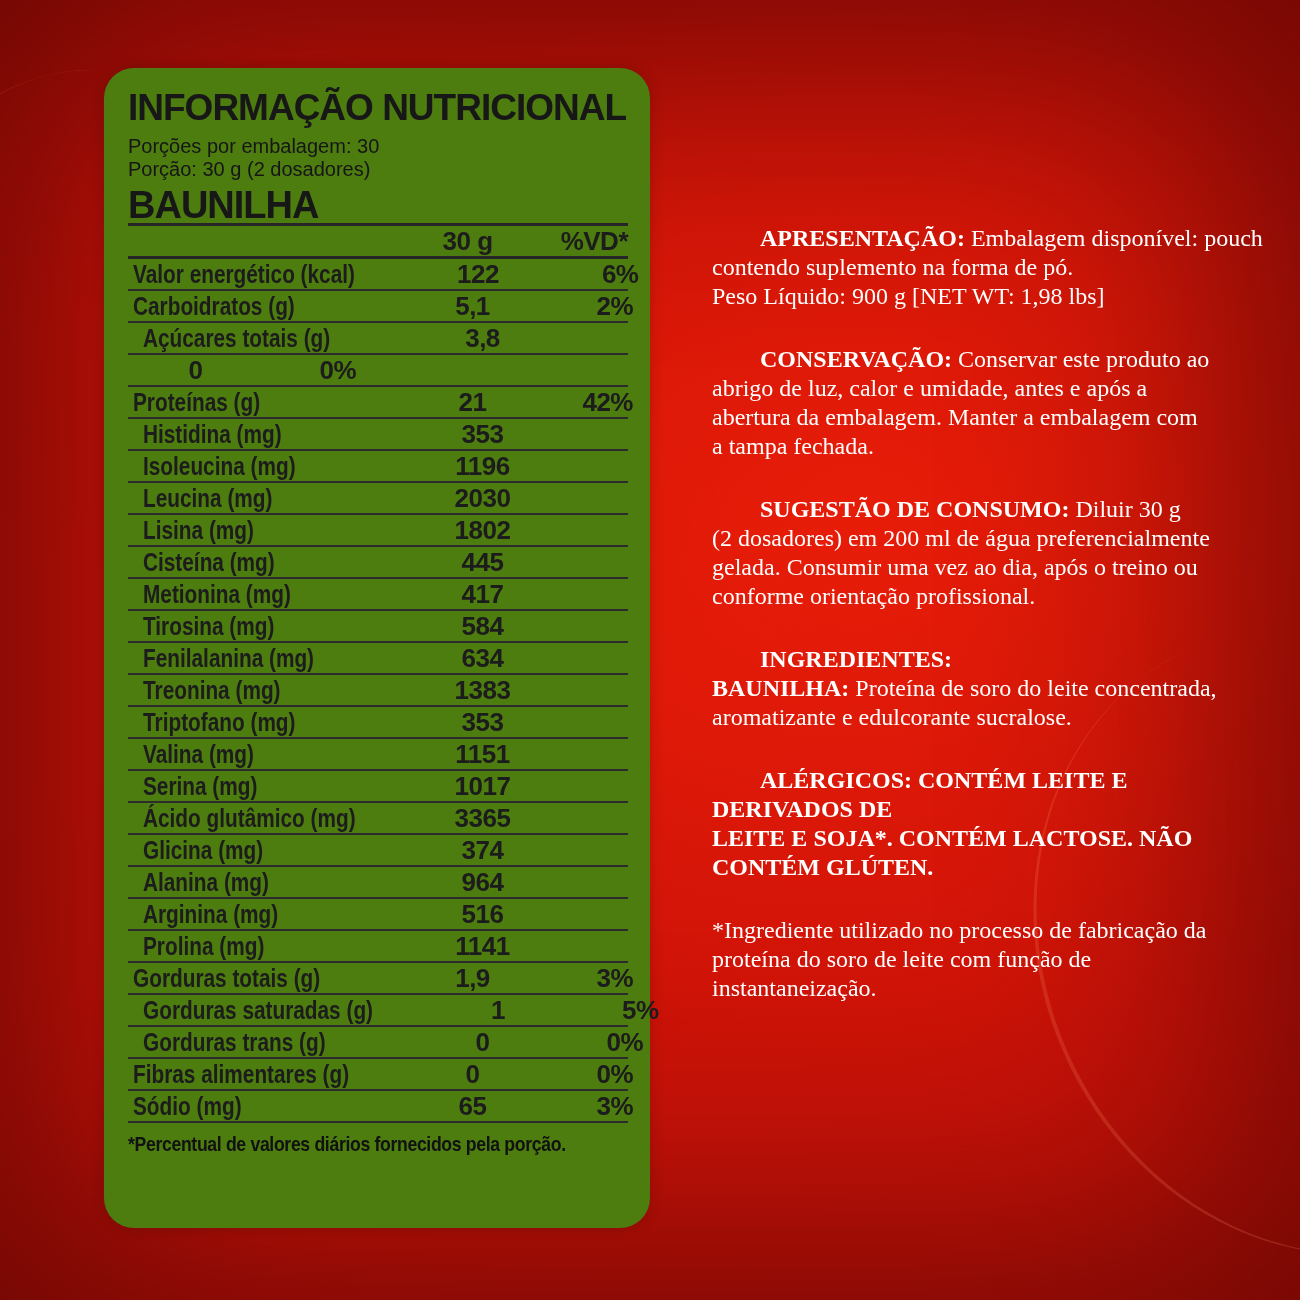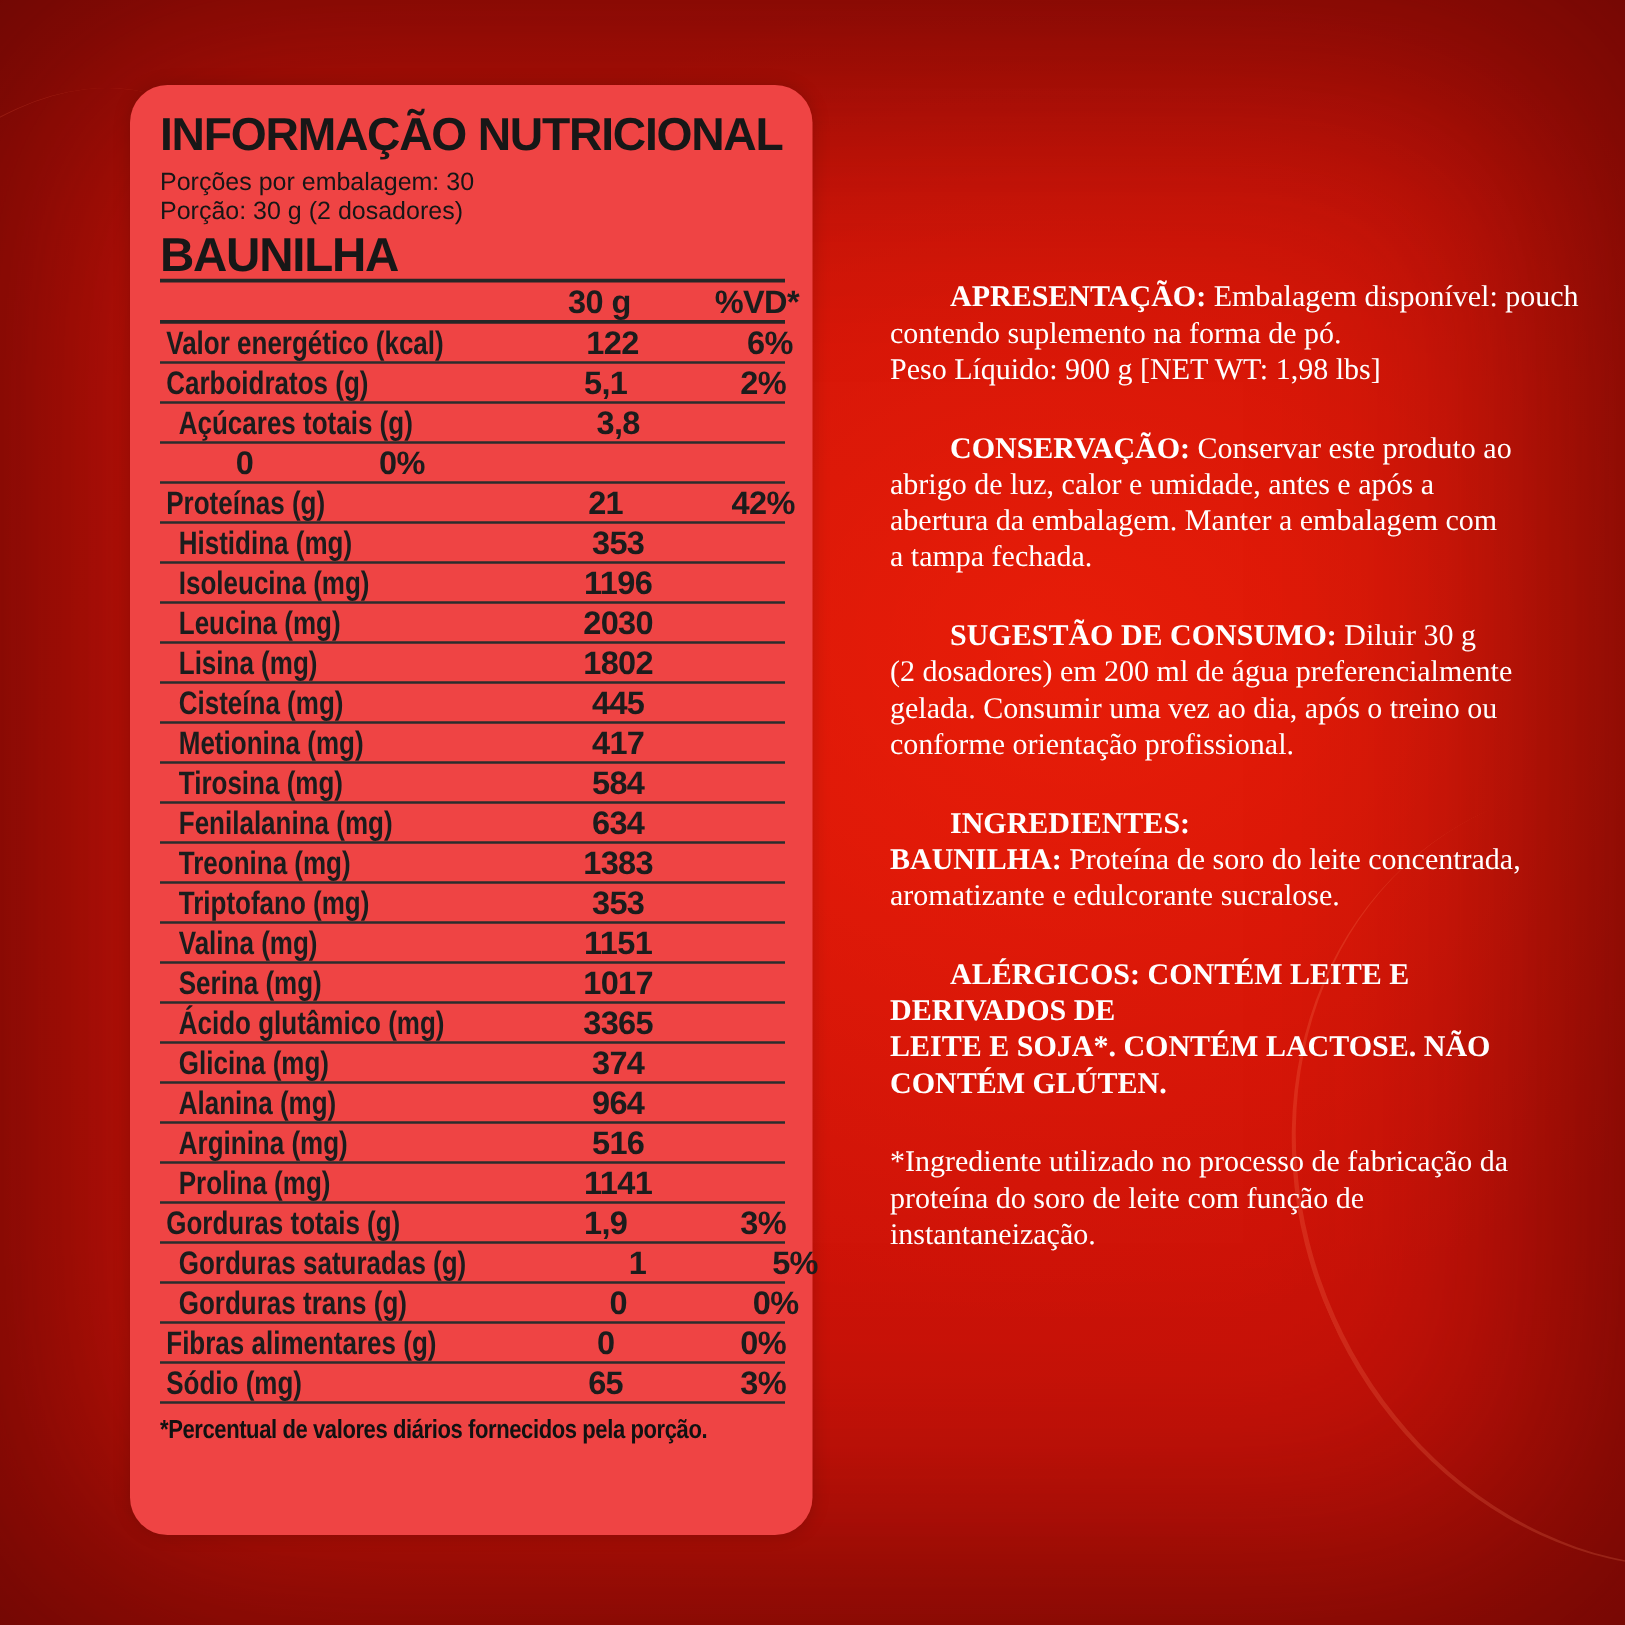--- a/index.html
+++ b/index.html
@@ -16,42 +16,42 @@
   }
   .streak{position:absolute;border-radius:50%;pointer-events:none;}
   .streak.s1{left:-260px;top:60px;width:520px;height:980px;
     border-left:3px solid rgba(255,110,80,.18);transform:rotate(14deg);}
   .streak.s2{left:1040px;top:620px;width:560px;height:640px;
     border-left:4px solid rgba(255,140,100,.20);transform:rotate(-24deg);}
 
   
   .panel{
     position:absolute;left:104px;top:68px;width:546px;height:1160px;
-    background:#ef4444;border-radius:30px;box-sizing:border-box;
+    background:#4d7c0f;border-radius:30px;box-sizing:border-box;
     padding:20px 22px 0 24px;color:#1c1c1c;
     box-shadow:0 0 14px rgba(0,0,0,.18);
   }
   .panel-title{
     margin:0;font-size:37px;line-height:40px;font-weight:bold;
     letter-spacing:-1px;white-space:nowrap;color:#171717;
   }
   .servings{margin-top:7px;font-size:20px;line-height:23px;color:#161616;}
   .servings div{white-space:nowrap;}
   .flavor{
     margin:6px 0 0 0;font-size:38px;line-height:36px;font-weight:bold;
     letter-spacing:-1px;color:#171717;
   }
   .ntable{border-top:3px solid #262626;}
-  .t-head,.t-row{display:flex;align-items:center;box-sizing:border-box;gap:12px;}
+  .t-head,.t-row{display:flex;align-items:center;box-sizing:border-box;}
   .t-head{height:33px;border-bottom:3px solid #262626;font-weight:bold;font-size:26px;}
   .t-row{height:32px;border-bottom:2px solid #2c2c2c;font-weight:bold;font-size:26px;}
   .t-label{flex:0 0 272px;overflow:visible;white-space:nowrap;}
   .t-label .sq{display:inline-block;transform:scaleX(.80);transform-origin:left center;}
   .t-amount{flex:0 0 135px;text-align:center;letter-spacing:-.5px;}
-  .t-dv{flex:0 0 93px;text-align:center;letter-spacing:-.5px;}
+  .t-dv{flex:0 0 93px;text-align:right;letter-spacing:-.5px;}
   .ind0 .t-label{padding-left:5px;}
   .ind1 .t-label{padding-left:15px;flex-basis:272px;}
   .ind2 .t-label{padding-left:22px;}
   .footnote{
     margin-top:9px;font-size:21px;font-weight:bold;letter-spacing:-.4px;
     white-space:nowrap;transform:scaleX(.84);transform-origin:left center;color:#111;
   }
 
   
   .info{

